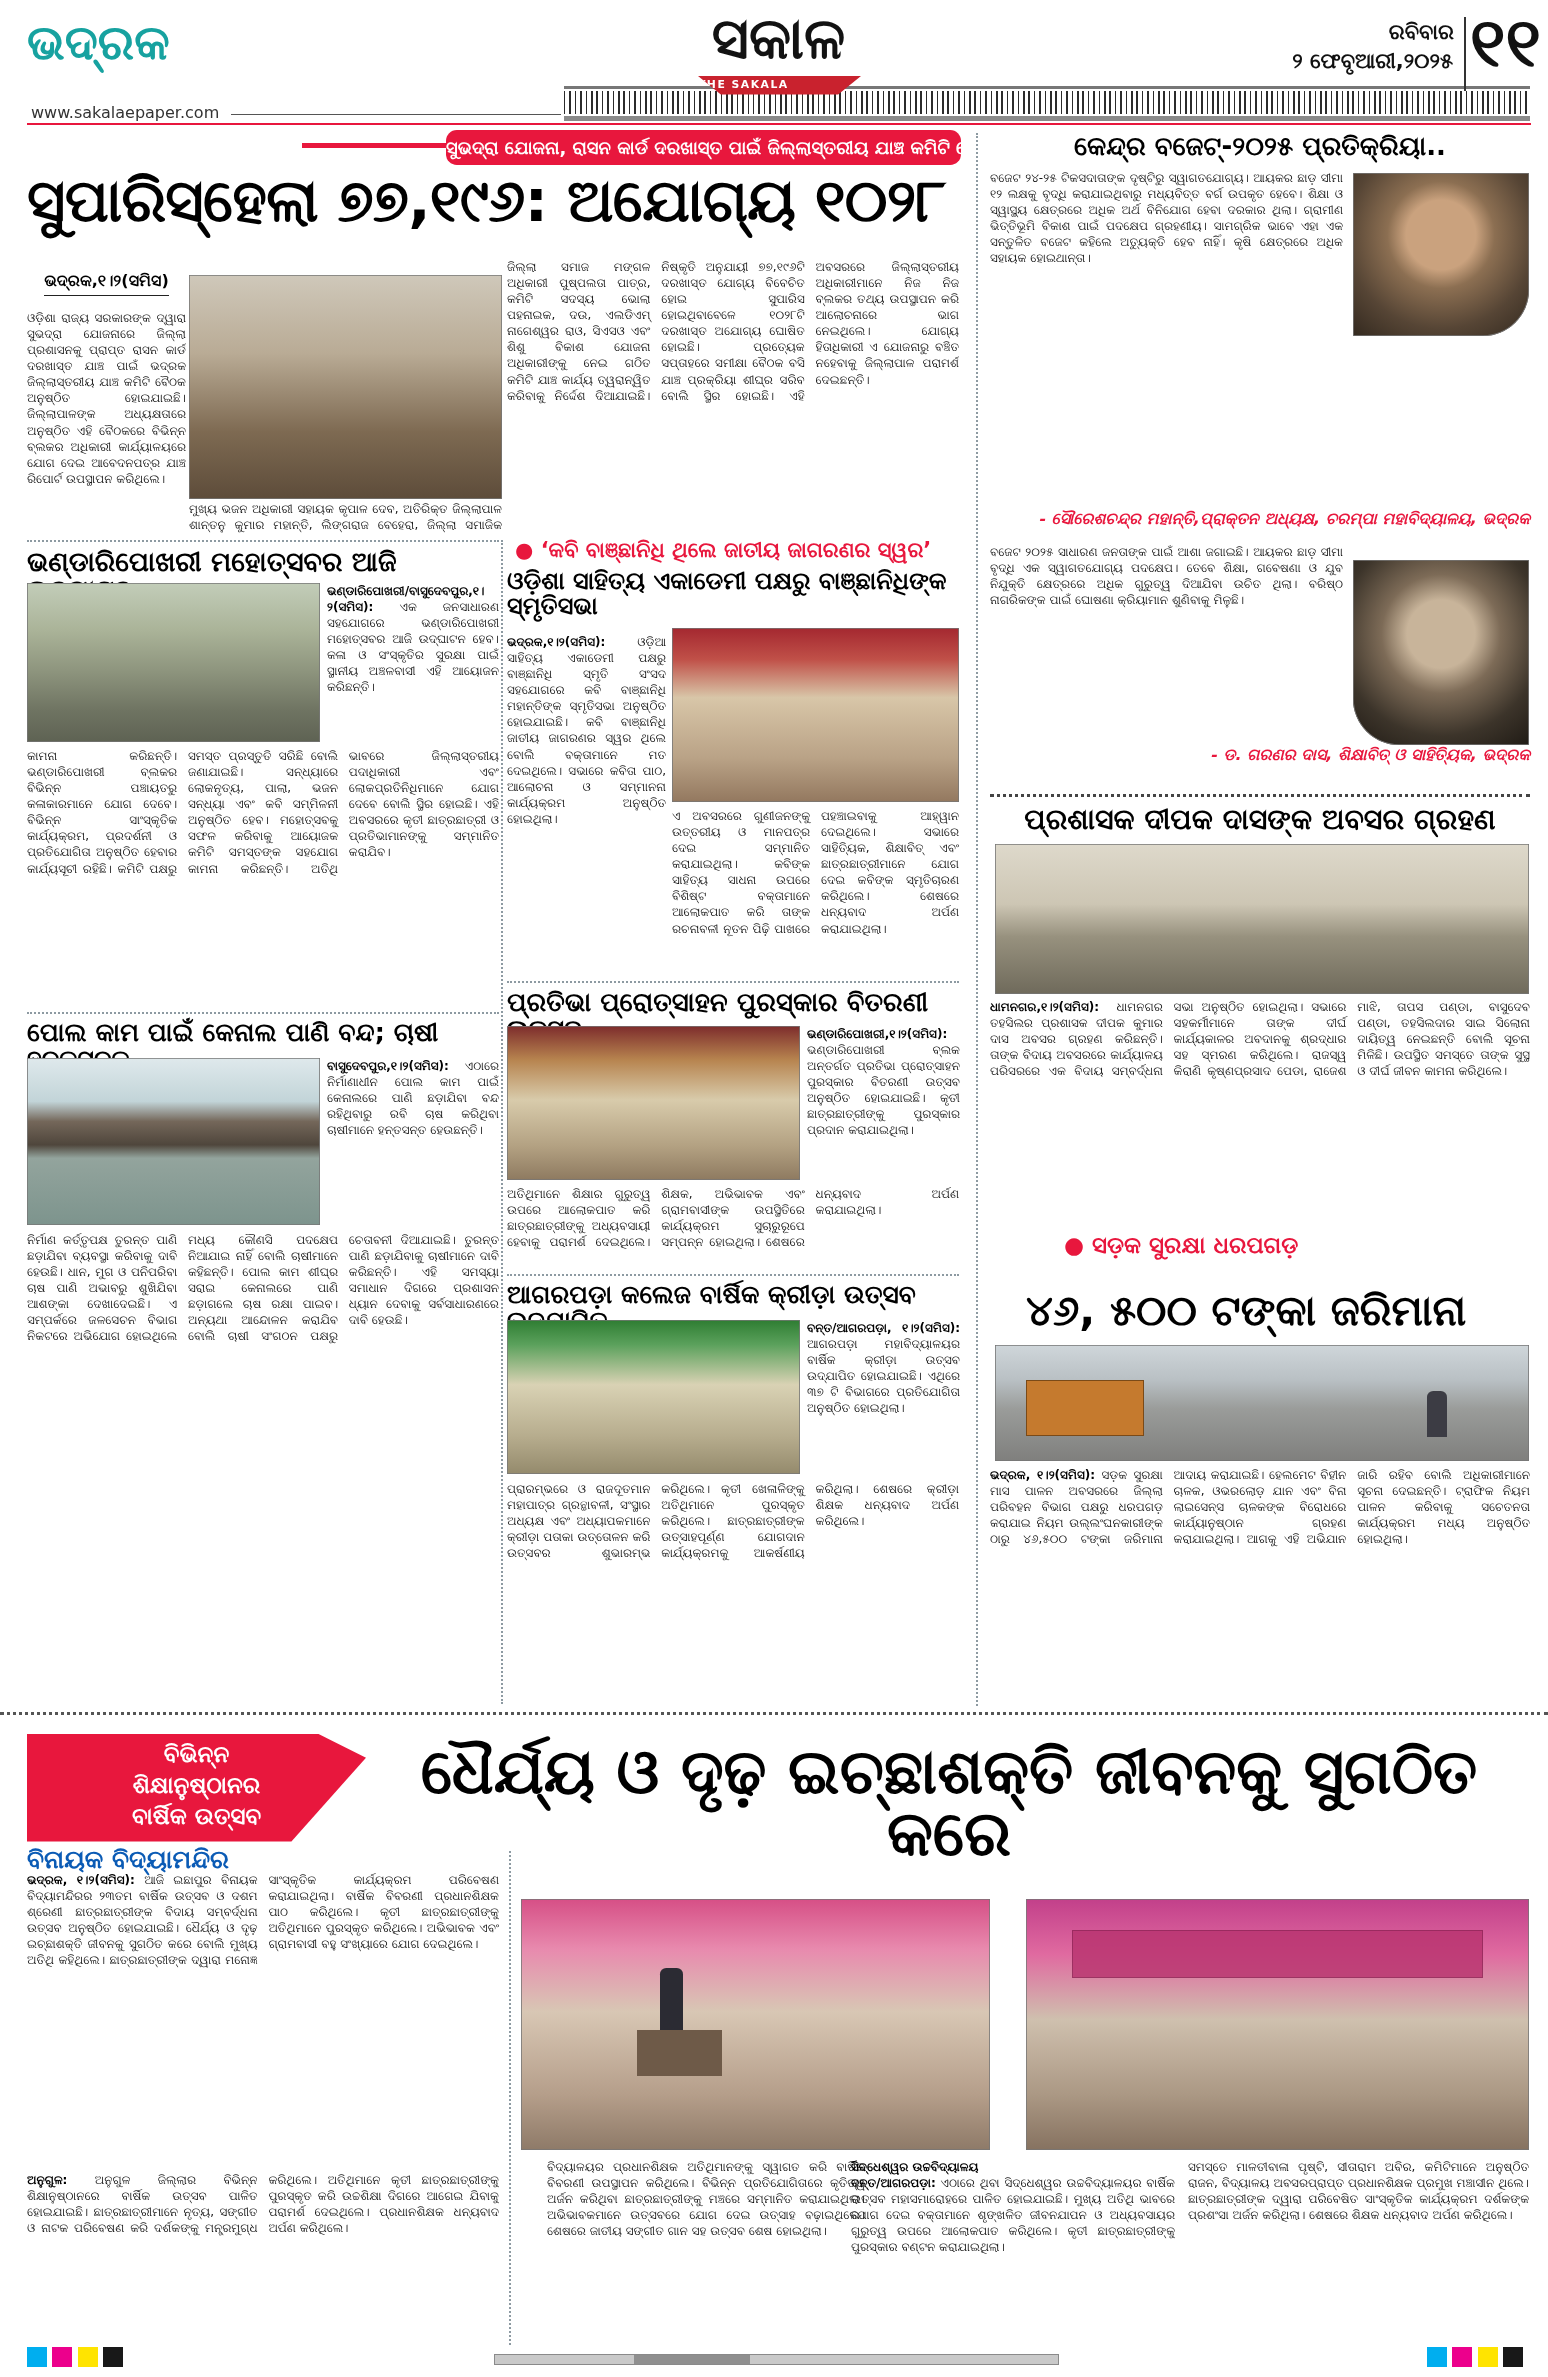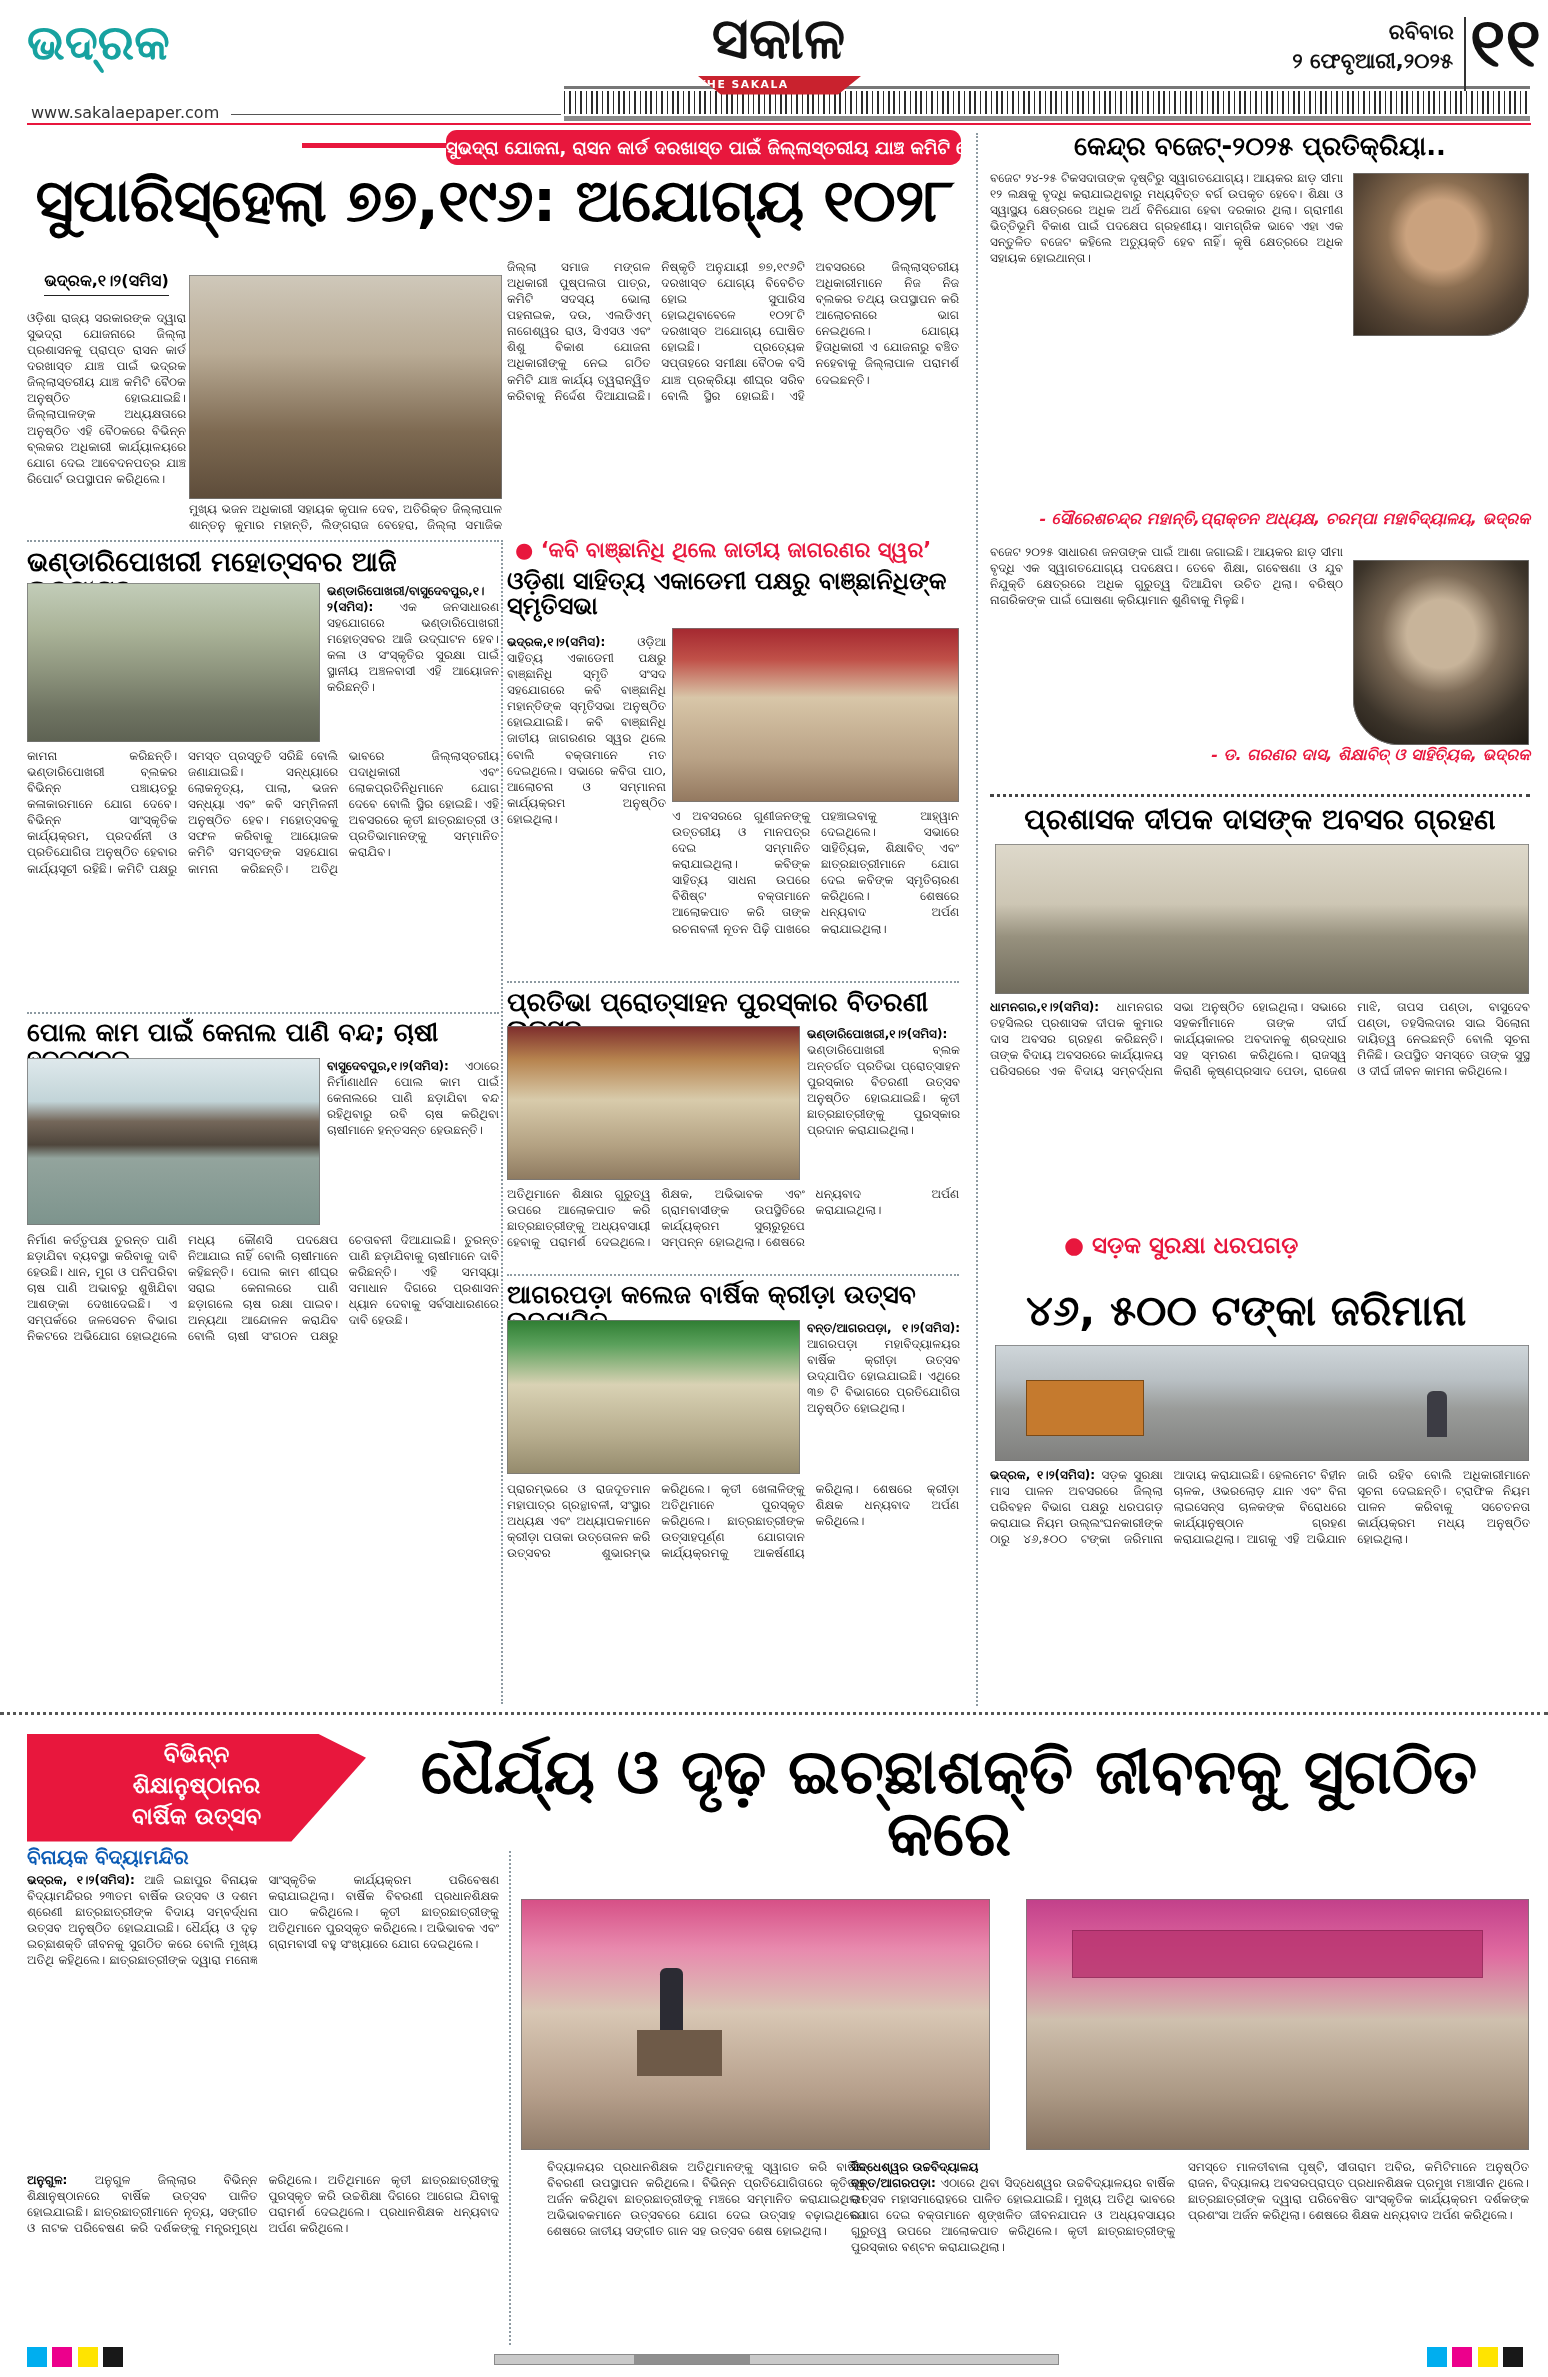--- a/index.html
+++ b/index.html
@@ -3,21 +3,21 @@
 <meta charset="utf-8">
 <style>
   html,body{margin:0;padding:0;background:#e9e9e9;}
   #page{position:relative;width:1548px;height:2377px;background:#fff;margin:0 auto;
         font-family:"DejaVu Sans","Liberation Sans",sans-serif;color:#111;overflow:hidden;}
   .abs{position:absolute;}
   .body{font-size:12px;line-height:1.34;text-align:justify;overflow:hidden;color:#151515;}
   .body b{color:#000;}
   .cols2{column-count:2;column-gap:10.8px;}
   .cols3{column-count:3;column-gap:10.8px;}
-  .headline-main{font-weight:800;font-size:59px;line-height:1.0;letter-spacing:-0.8px;color:#000;text-align:center;}
+  .headline-main{font-weight:800;font-size:59px;line-height:1.0;letter-spacing:-0.8px;color:#000;}
   .h-section{font-weight:800;color:#000;line-height:1.05;}
   .byline{font-weight:700;font-size:16px;text-align:center;color:#000;}
   .byline .rule{display:block;width:78%;margin:4.6px auto 0;border-bottom:1.5px solid #222;}
   .kicker-red{color:#e8173d;font-weight:800;}
   .caption-red{color:#e8173d;font-weight:700;font-style:italic;font-size:16px;text-align:right;}
   .dotv{border-left:2.3px dotted #8d9aa2;width:0;}
   .doth{border-top:2.3px dotted #8d9aa2;height:0;}
   .photo{background:#cfcac0;box-shadow:inset 0 0 0 0.8px #777;overflow:hidden;}
   .ph-meeting{background:linear-gradient(180deg,#cfc8ba 0%,#b9ab95 35%,#7e6a52 70%,#5d4c3a 100%);}
   .ph-group{background:linear-gradient(180deg,#c2cdb9 0%,#aab398 30%,#8e957e 55%,#6f7462 80%,#5e6253 100%);}
@@ -170,21 +170,21 @@
   <div class="abs tagshape" style="left:27px;top:1734px;width:339px;height:103px;padding-top:4.6px;">
     <div style="font-size:23px;line-height:1.35;">
       <div>ବିଭିନ୍ନ</div>
       <div>ଶିକ୍ଷାନୁଷ୍ଠାନର</div>
       <div>ବାର୍ଷିକ ଉତ୍ସବ</div>
     </div>
   </div>
 
   <div class="abs bigfoot" style="left:386px;top:1741px;width:1126px;font-size:62px;">ଧୈର୍ଯ୍ୟ ଓ ଦୃଢ଼ ଇଚ୍ଛାଶକ୍ତି ଜୀବନକୁ ସୁଗଠିତ କରେ</div>
 
-  <div class="abs bluetag" style="left:27px;top:1845px;font-size:20px;">ବିନାୟକ ବିଦ୍ୟାମନ୍ଦିର</div>
+  <div class="abs bluetag" style="left:27px;top:1845px;font-size:25px;">ବିନାୟକ ବିଦ୍ୟାମନ୍ଦିର</div>
 
   <div class="abs body cols2" style="left:27px;top:1872px;width:472px;height:291px;">
     <b>ଭଦ୍ରକ, ୧।୨(ସମିସ):</b>
     <span>ଆଜି ଇଛାପୁର ବିନାୟକ ବିଦ୍ୟାମନ୍ଦିରର ୨୩ତମ ବାର୍ଷିକ ଉତ୍ସବ ଓ ଦଶମ ଶ୍ରେଣୀ ଛାତ୍ରଛାତ୍ରୀଙ୍କ ବିଦାୟ ସମ୍ବର୍ଦ୍ଧନା ଉତ୍ସବ ଅନୁଷ୍ଠିତ ହୋଇଯାଇଛି। ଧୈର୍ଯ୍ୟ ଓ ଦୃଢ଼ ଇଚ୍ଛାଶକ୍ତି ଜୀବନକୁ ସୁଗଠିତ କରେ ବୋଲି ମୁଖ୍ୟ ଅତିଥି କହିଥିଲେ। ଛାତ୍ରଛାତ୍ରୀଙ୍କ ଦ୍ୱାରା ମନୋଜ୍ଞ ସାଂସ୍କୃତିକ କାର୍ଯ୍ୟକ୍ରମ ପରିବେଷଣ କରାଯାଇଥିଲା। ବାର୍ଷିକ ବିବରଣୀ ପ୍ରଧାନଶିକ୍ଷକ ପାଠ କରିଥିଲେ। କୃତୀ ଛାତ୍ରଛାତ୍ରୀଙ୍କୁ ଅତିଥିମାନେ ପୁରସ୍କୃତ କରିଥିଲେ। ଅଭିଭାବକ ଏବଂ ଗ୍ରାମବାସୀ ବହୁ ସଂଖ୍ୟାରେ ଯୋଗ ଦେଇଥିଲେ।</span>
   </div>
   <div class="abs body cols2" style="left:27px;top:2172px;width:472px;height:180px;">
     <b class="bluetag">ଅନୁଗୁଳ:</b>
     <span>ଅନୁଗୁଳ ଜିଲ୍ଲାର ବିଭିନ୍ନ ଶିକ୍ଷାନୁଷ୍ଠାନରେ ବାର୍ଷିକ ଉତ୍ସବ ପାଳିତ ହୋଇଯାଇଛି। ଛାତ୍ରଛାତ୍ରୀମାନେ ନୃତ୍ୟ, ସଙ୍ଗୀତ ଓ ନାଟକ ପରିବେଷଣ କରି ଦର୍ଶକଙ୍କୁ ମନ୍ତ୍ରମୁଗ୍ଧ କରିଥିଲେ। ଅତିଥିମାନେ କୃତୀ ଛାତ୍ରଛାତ୍ରୀଙ୍କୁ ପୁରସ୍କୃତ କରି ଉଚ୍ଚଶିକ୍ଷା ଦିଗରେ ଆଗେଇ ଯିବାକୁ ପରାମର୍ଶ ଦେଇଥିଲେ। ପ୍ରଧାନଶିକ୍ଷକ ଧନ୍ୟବାଦ ଅର୍ପଣ କରିଥିଲେ।</span>
   </div>
 

